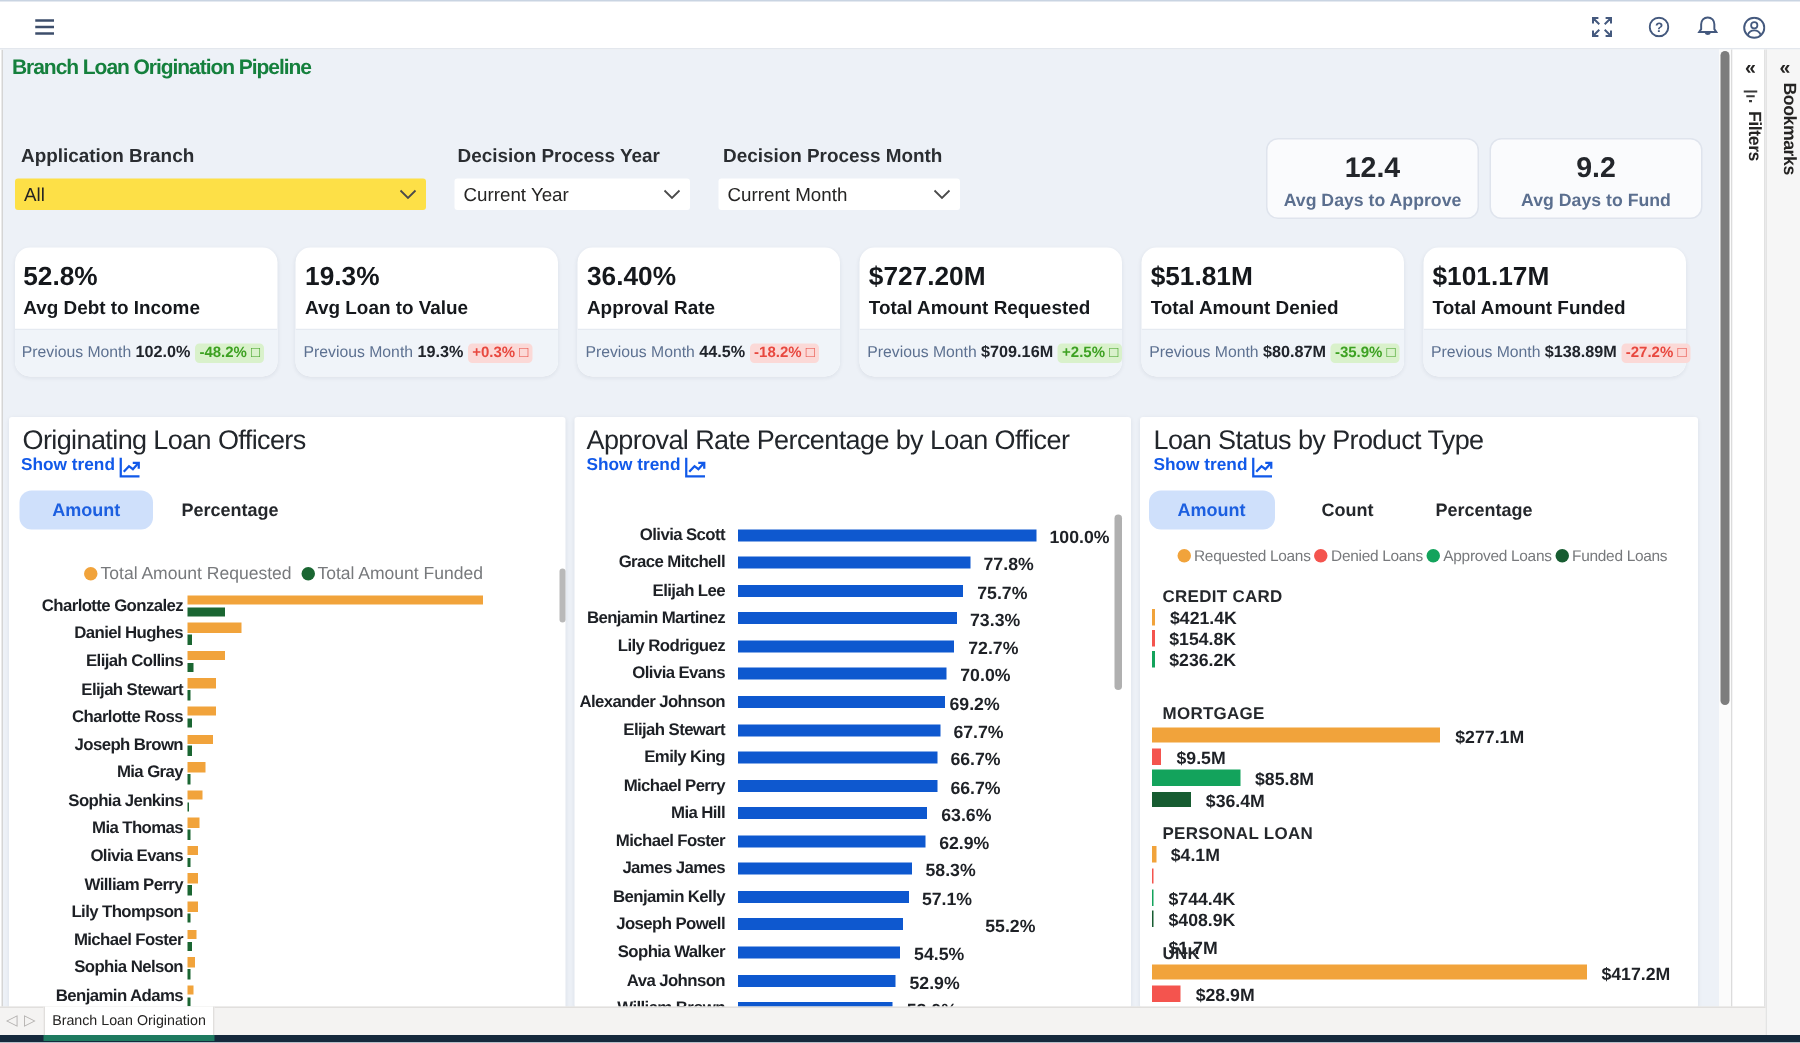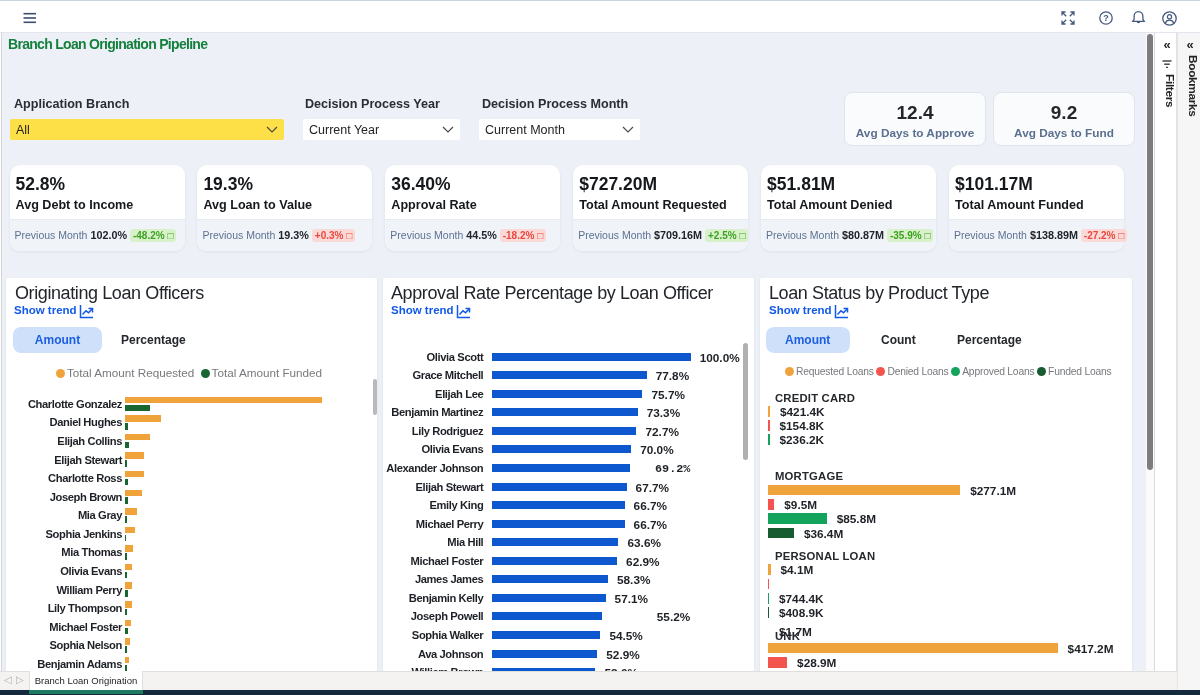--- a/index.html
+++ b/index.html
@@ -136,21 +136,21 @@
 <div class="panel" style="left:6px;top:277.5px;width:371px;height:401px;"></div>
 <div class="ptitle" style="left:15px;top:283px;">Originating Loan Officers</div>
 <div class="strend" style="left:14px;top:304px;">Show trend</div>
 <svg class="abs" style="left:79px;top:305px;" width="15" height="14" viewBox="0 0 15 14">
     <path d="M1.5 0v12.5H14" fill="none" stroke="#1159e9" stroke-width="1.5"></path>
     <path d="M3.5 9.5L7 5.8l2.6 2L13 4" fill="none" stroke="#1159e9" stroke-width="1.5"></path>
     <path d="M9.5 3.5H13.5V7.5" fill="none" stroke="#1159e9" stroke-width="1.5"></path>
   </svg>
 <div class="pill" style="left:13px;top:327px;width:89px;height:26px;">Amount</div>
 <div class="tabtxt" style="left:121px;top:333px;">Percentage</div>
-<div class="lgd" style="left:14px;top:366px;padding-left:42px;"><span class="dot" style="background:#f1a33b;"></span>Total Amount Requested <span class="dot" style="background:#1a6632;margin-left:3px;"></span>Total Amount Funded</div>
+<div class="lgd" style="left:14px;top:376px;padding-left:42px;"><span class="dot" style="background:#f1a33b;"></span>Total Amount Requested <span class="dot" style="background:#1a6632;margin-left:3px;"></span>Total Amount Funded</div>
 <div class="nm" style="right:1078px;top:397.8px;">Charlotte Gonzalez</div>
 <div class="bar" style="left:125px;top:396.6px;width:197.4px;height:6.6px;background:#f1a33b;"></div>
 <div class="bar" style="left:125px;top:404.5px;width:24.5px;height:6.6px;background:#1a6632;"></div>
 <div class="nm" style="right:1078px;top:416.4px;">Daniel Hughes</div>
 <div class="bar" style="left:125px;top:415.2px;width:35.5px;height:6.6px;background:#f1a33b;"></div>
 <div class="bar" style="left:125px;top:423.1px;width:3.0px;height:6.6px;background:#1a6632;"></div>
 <div class="nm" style="right:1078px;top:435.0px;">Elijah Collins</div>
 <div class="bar" style="left:125px;top:433.8px;width:25.0px;height:6.6px;background:#f1a33b;"></div>
 <div class="bar" style="left:125px;top:441.7px;width:3.5px;height:6.6px;background:#1a6632;"></div>
 <div class="nm" style="right:1078px;top:453.5px;">Elijah Stewart</div>
@@ -211,21 +211,21 @@
     <div class="bar" style="left:109.3px;top:130.9px;width:145.4px;height:8px;background:#0e58cf;"></div>
     <div class="val" style="left:263.7px;top:128.9px;font-weight:bold;">73.3%</div>
     <div class="nm" style="right:270.7px;top:147.4px;">Lily Rodriguez</div>
     <div class="bar" style="left:109.3px;top:149.4px;width:144.2px;height:8px;background:#0e58cf;"></div>
     <div class="val" style="left:262.5px;top:147.4px;font-weight:bold;">72.7%</div>
     <div class="nm" style="right:270.7px;top:165.9px;">Olivia Evans</div>
     <div class="bar" style="left:109.3px;top:167.9px;width:138.9px;height:8px;background:#0e58cf;"></div>
     <div class="val" style="left:257.2px;top:165.9px;font-weight:bold;">70.0%</div>
     <div class="nm" style="right:270.7px;top:184.5px;">Alexander Johnson</div>
     <div class="bar" style="left:109.3px;top:186.5px;width:137.3px;height:8px;background:#0e58cf;"></div>
-    <div class="val" style="left:272px;top:184.5px;font-weight:bold;font-family:Liberation Mono, monospace;">69.2%</div>
+    <div class="val" style="left:250px;top:184.5px;font-weight:bold;">69.2%</div>
     <div class="nm" style="right:270.7px;top:203.1px;">Elijah Stewart</div>
     <div class="bar" style="left:109.3px;top:205.1px;width:134.3px;height:8px;background:#0e58cf;"></div>
     <div class="val" style="left:252.6px;top:203.1px;font-weight:bold;">67.7%</div>
     <div class="nm" style="right:270.7px;top:221.6px;">Emily King</div>
     <div class="bar" style="left:109.3px;top:223.6px;width:132.3px;height:8px;background:#0e58cf;"></div>
     <div class="val" style="left:250.6px;top:221.6px;font-weight:bold;">66.7%</div>
     <div class="nm" style="right:270.7px;top:240.2px;">Michael Perry</div>
     <div class="bar" style="left:109.3px;top:242.2px;width:132.3px;height:8px;background:#0e58cf;"></div>
     <div class="val" style="left:250.6px;top:240.2px;font-weight:bold;">66.7%</div>
     <div class="nm" style="right:270.7px;top:258.7px;">Mia Hill</div>

